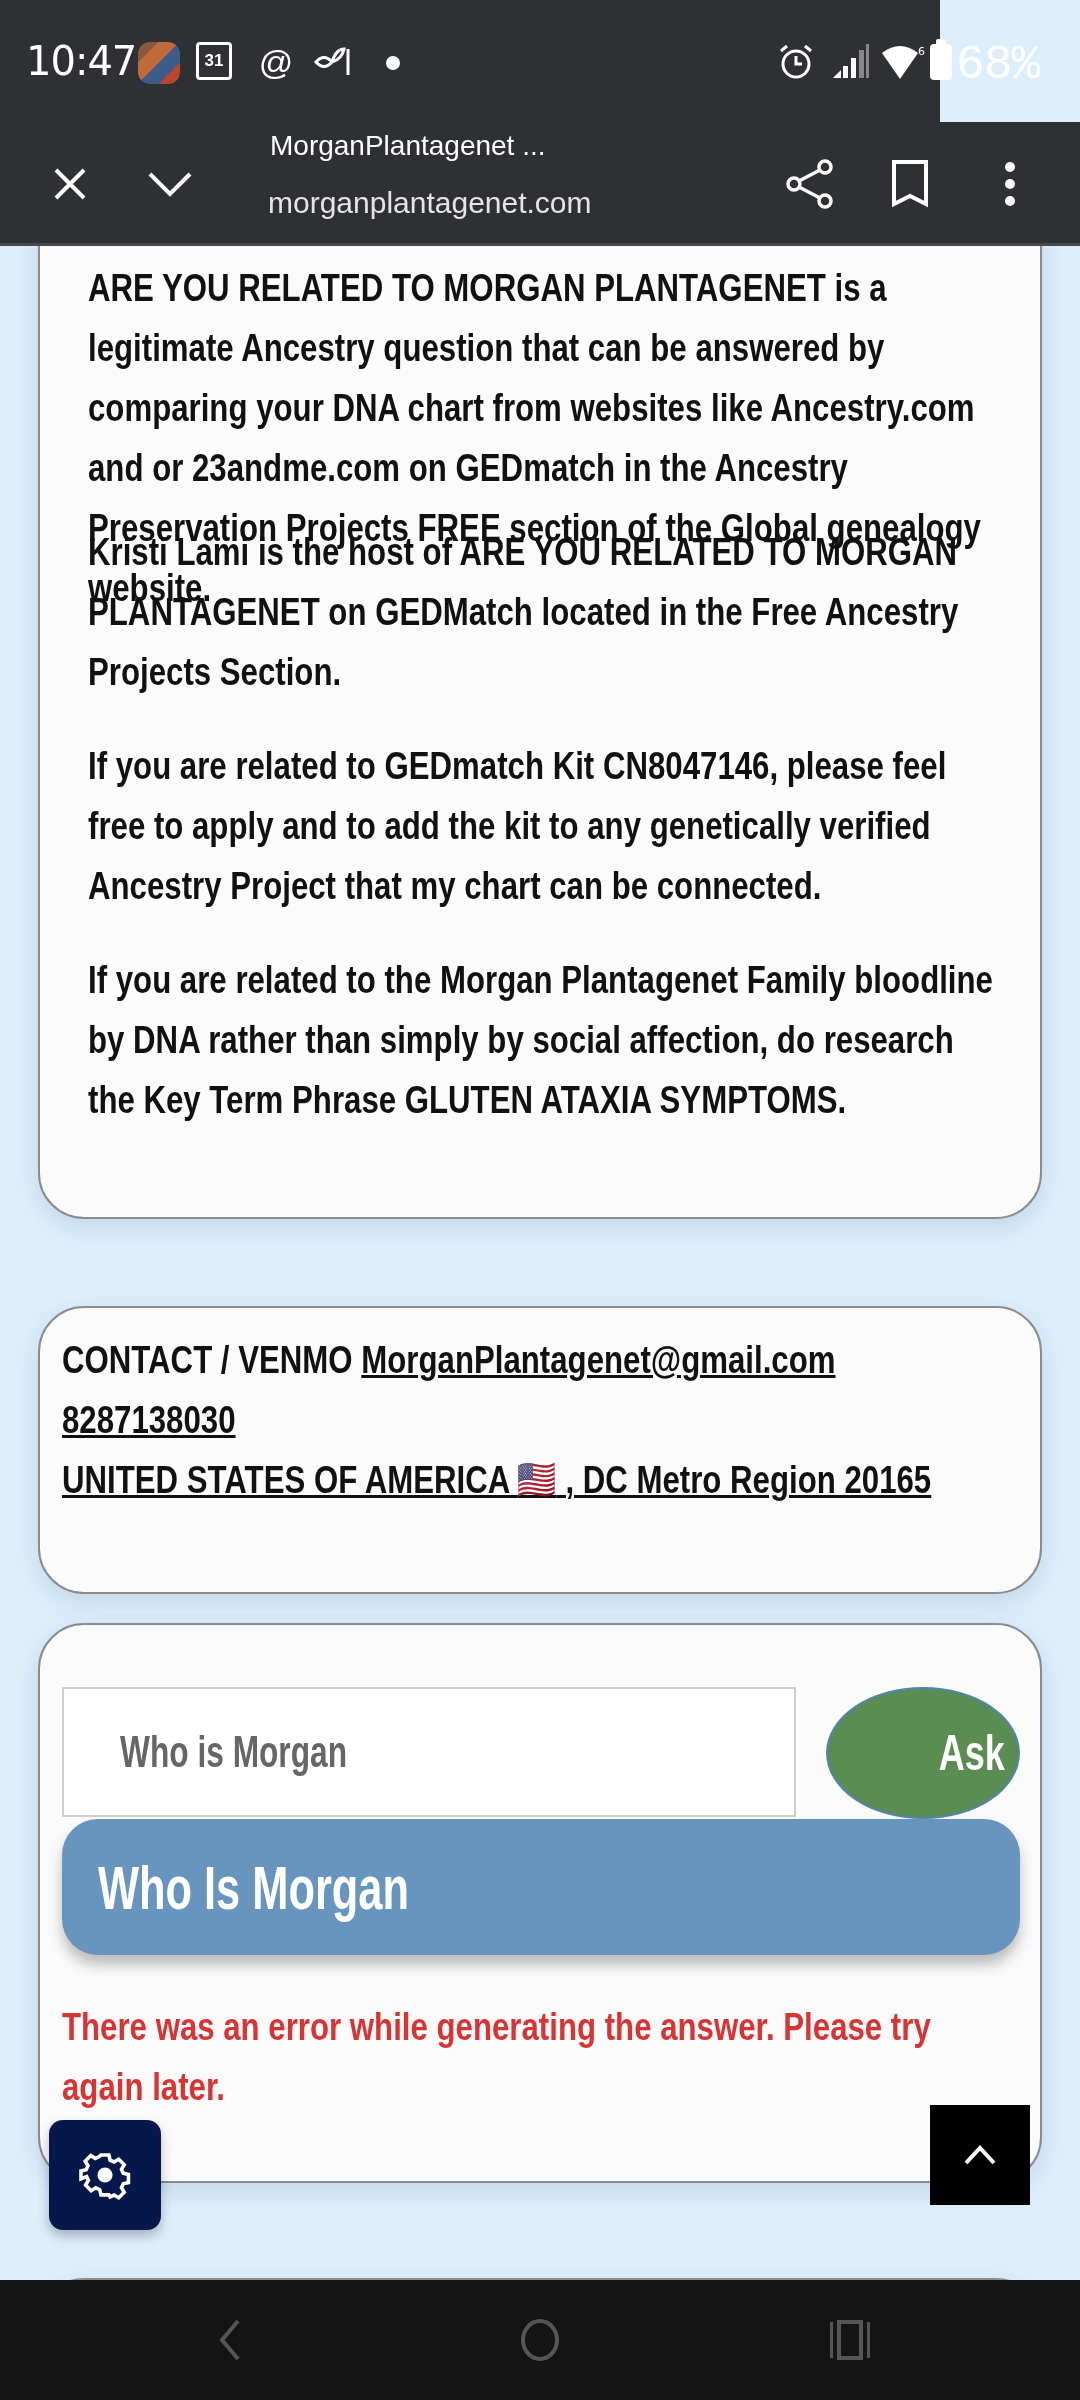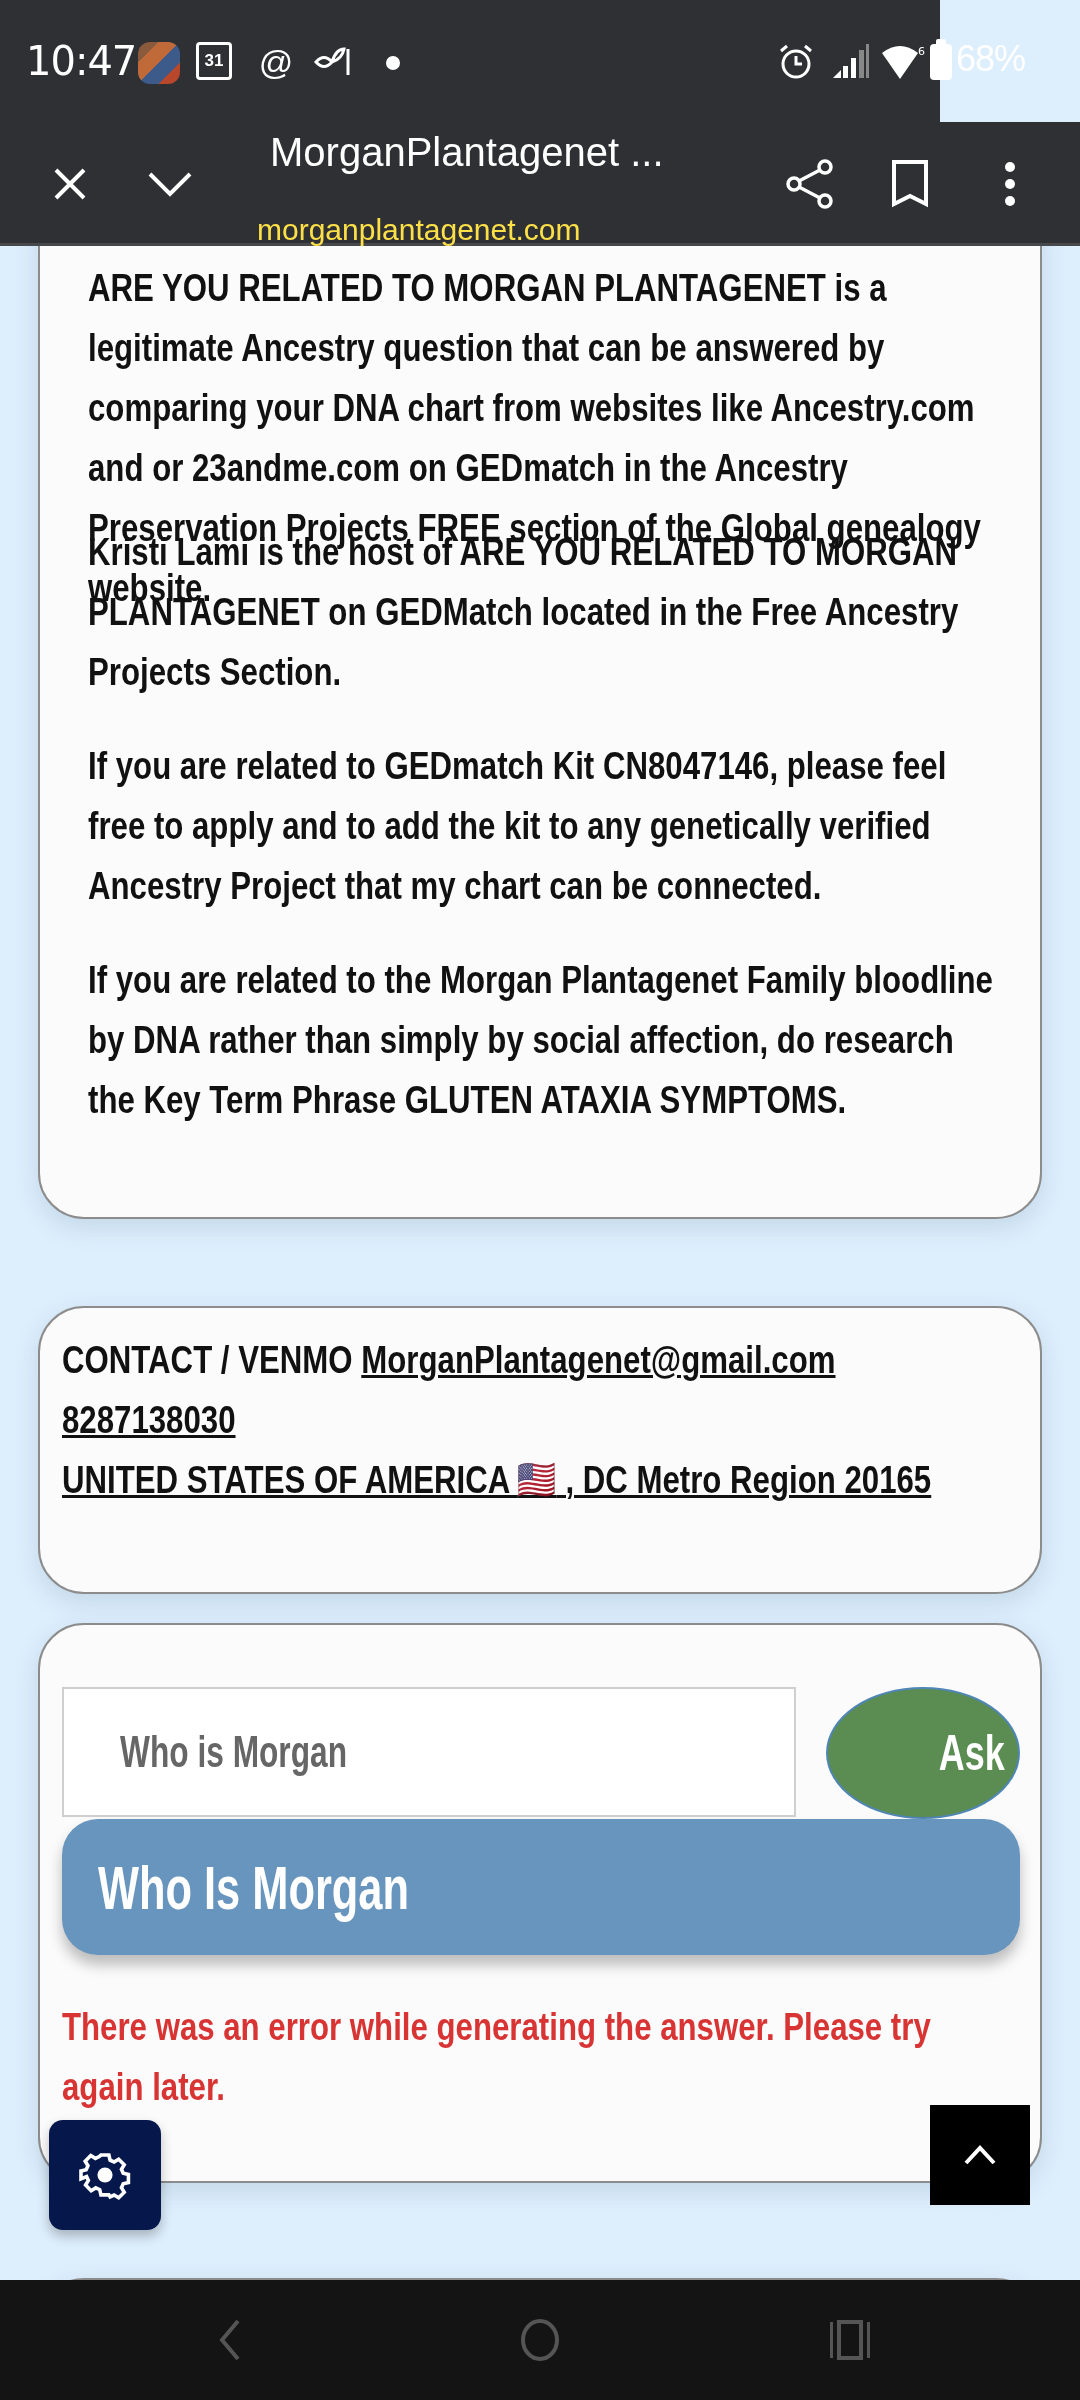--- a/index.html
+++ b/index.html
@@ -12,31 +12,31 @@
   .avatar-ic { left: 138px; width: 42px; height: 42px; border-radius: 12px; background: linear-gradient(135deg,#8a5a3c 0 25%,#c06a3a 25% 50%,#3d5b8a 50% 75%,#b8472c 75%); }
   .cal-ic { left: 196px; width: 36px; height: 38px; border: 3px solid #fff; border-radius: 4px; font-size: 17px; font-weight: bold; }
   .threads-ic { left: 256px; width: 40px; font-size: 34px; }
   .plant-ic { left: 312px; width: 44px; font-size: 30px; }
   .dot-ic { left: 386px; width: 14px; height: 14px; top: 56px; border-radius: 50%; background: #fff; }
   .alarm-ic { left: 776px; width: 40px; font-size: 32px; }
   .signal-ic { left: 830px; width: 42px; }
   .wifi-ic { left: 880px; width: 46px; }
   .batt-ic { left: 930px; width: 22px; height: 36px; top: 44px; background: #fff; border-radius: 4px; }
   .batt-ic::before { content: ""; position: absolute; top: -5px; left: 6px; width: 10px; height: 5px; background: #fff; border-radius: 2px 2px 0 0; }
-  .sb-batt-pct { position: absolute; left: 956px; top: 38px; font-size: 36px; font-family: Liberation Sans, sans-serif; letter-spacing: -1px; }
+  .sb-batt-pct { position: absolute; left: 956px; top: 38px; font-size: 48px; font-family: Liberation Mono, monospace; letter-spacing: -1px; }
 
   .toolbar { position: absolute; left: 0; top: 122px; width: 1080px; height: 124px; background: #2f3033; color: #fff; border-bottom: 3px solid #47484c; }
   .tb-btn { position: absolute; top: 22px; width: 80px; height: 80px; display: flex; align-items: center; justify-content: center; }
   .tb-close { left: 30px; }
   .tb-collapse { left: 130px; }
   .tb-share { left: 770px; }
   .tb-bookmark { left: 870px; }
   .tb-menu { left: 970px; }
-  .tb-title { position: absolute; left: 270px; top: 8px; font-size: 40px; white-space: nowrap; }
-  .tb-url { position: absolute; left: 257px; top: 64px; font-size: 30px; white-space: nowrap; color: #fde047; margin-top: 27px; }
+  .tb-title { position: absolute; left: 270px; top: 8px; font-size: 28px; white-space: nowrap; }
+  .tb-url { position: absolute; left: 268px; top: 64px; font-size: 30px; white-space: nowrap; color: #e5e5e5; }
 
   .content { position: absolute; left: 0; top: 246px; width: 1080px; height: 2034px; overflow: hidden; }
   .text-font { font-family: "Liberation Sans Narrow", "Liberation Sans", sans-serif; }
 
   .card { position: absolute; left: 38px; width: 1004px; background: #fbfbfb; border: 2px solid #8c8c8c; border-radius: 46px; box-shadow: 0 8px 22px rgba(120,150,180,0.25); }
   .card-intro { top: -60px; height: 1033px; }
   .intro-p { position: absolute; left: 48px; width: 920px; font-size: 39px; line-height: 60px; color: #111; font-weight: bold; transform: scaleX(0.80); transform-origin: left top; width: 1150px; }
   .p1 { top: 70px; }
   .p2 { top: 334px; }
   .p3 { top: 548px; }

